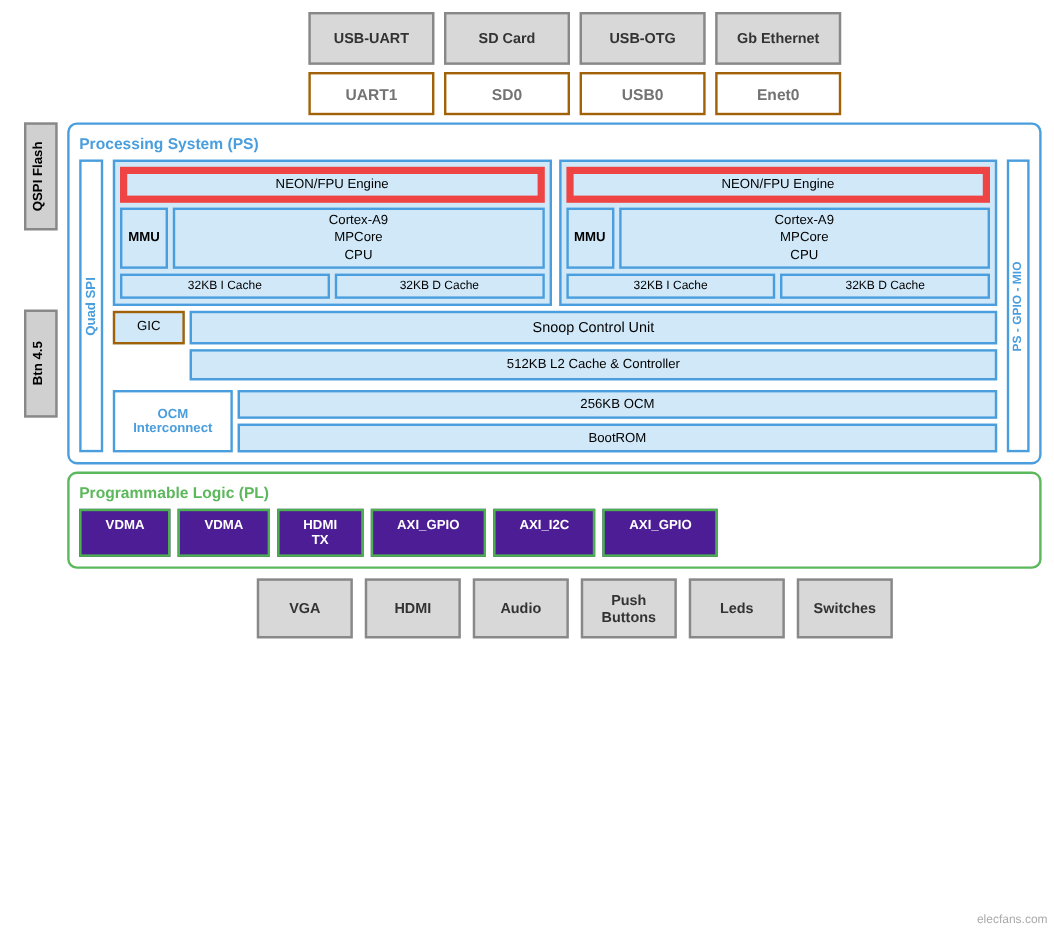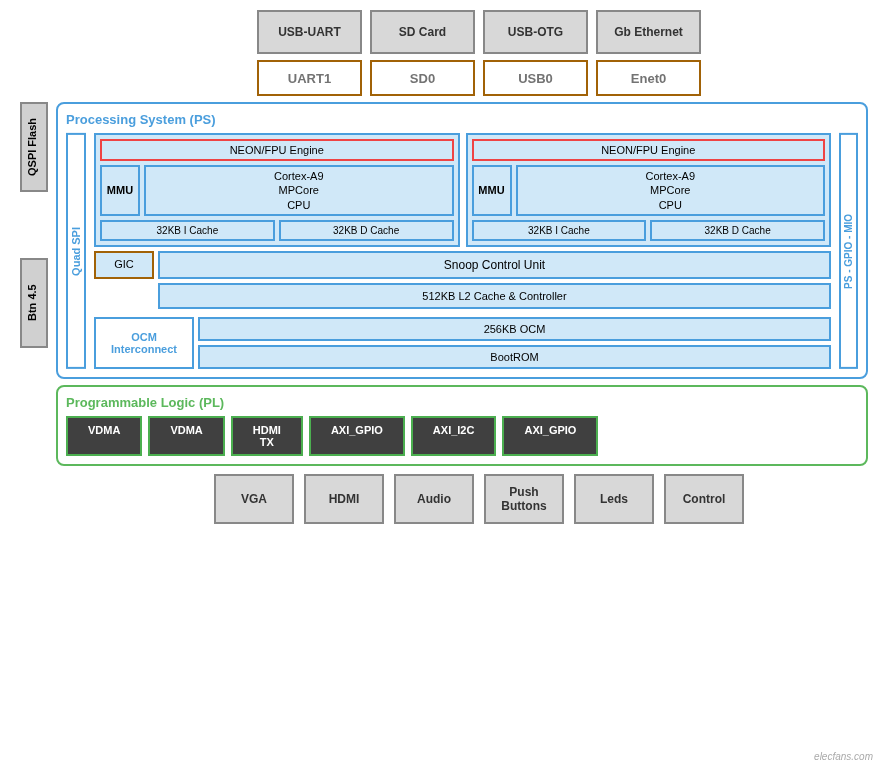--- a/index.html
+++ b/index.html
@@ -81,21 +81,21 @@
     }
 
     .cpu-core {
       border: 2px solid #4a9edd;
       background: #d0e8f8;
       flex: 1;
       padding: 4px;
     }
 
     .core-neon {
-      border: 2px solid #ef4444;
+      border: 6px solid #ef4444;
       background: #d0e8f8;
       text-align: center;
       padding: 3px;
       margin-bottom: 4px;
       font-size: 11px;
     }
 
     .core-inner {
       display: flex;
       gap: 4px;
@@ -217,21 +217,21 @@
     }
 
     .pl-boxes {
       display: flex;
       gap: 6px;
       flex-wrap: wrap;
     }
 
     .pl-box {
       border: 2px solid #4caf50;
-      background: #404040;
+      background: #4c1d95;
       color: #fff;
       font-weight: bold;
       font-size: 11px;
       padding: 6px 20px;
       text-align: center;
       min-width: 55px;
     }
 
     
     .bottom-peripherals {
@@ -248,25 +248,24 @@
       font-size: 12px;
       color: #333;
       text-align: center;
       display: flex;
       align-items: center;
       justify-content: center;
     }
 
     .watermark {
       position: absolute;
-      bottom: 13px;
+      bottom: 3px;
       right: 5px;
       font-size: 10px;
       color: #aaa;
-      font-style: italic;
     }
 
     .middle-section {
       display: flex;
       gap: 4px;
       flex: 1;
     }
 
     .qspi-vert {
       writing-mode: vertical-rl;
@@ -476,18 +475,18 @@
 
   </div>
 
   <div class="bottom-peripherals" style="margin-top:8px;">
     <div class="bottom-box" style="width:80px; height:50px;">VGA</div>
     <div class="bottom-box" style="width:80px; height:50px;">HDMI</div>
     <div class="bottom-box" style="width:80px; height:50px;">Audio</div>
     <div class="bottom-box" style="width:80px; height:50px; white-space:pre-line;">Push
 Buttons</div>
     <div class="bottom-box" style="width:80px; height:50px;">Leds</div>
-    <div class="bottom-box" style="width:80px; height:50px;">Control</div>
+    <div class="bottom-box" style="width:80px; height:50px;">Switches</div>
   </div>
 
   <div class="watermark">elecfans.com</div>
 
 </div>
 
 </body></html>

